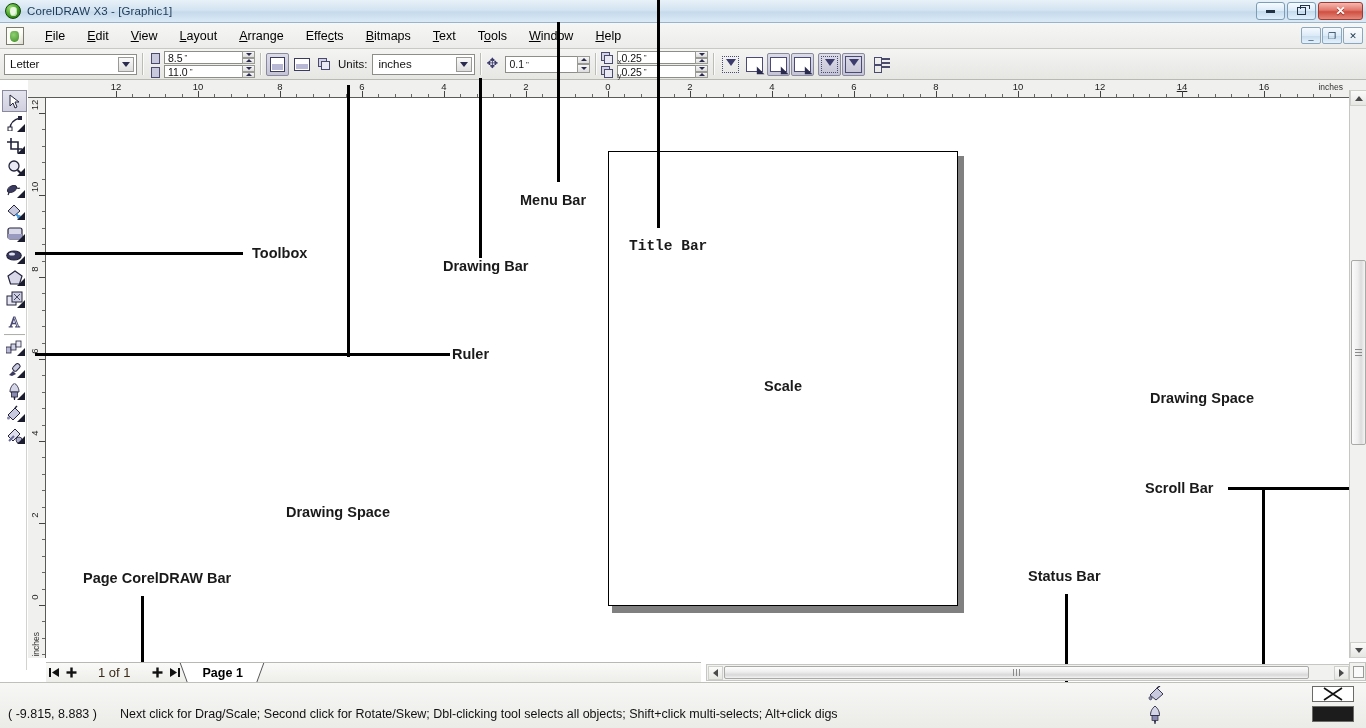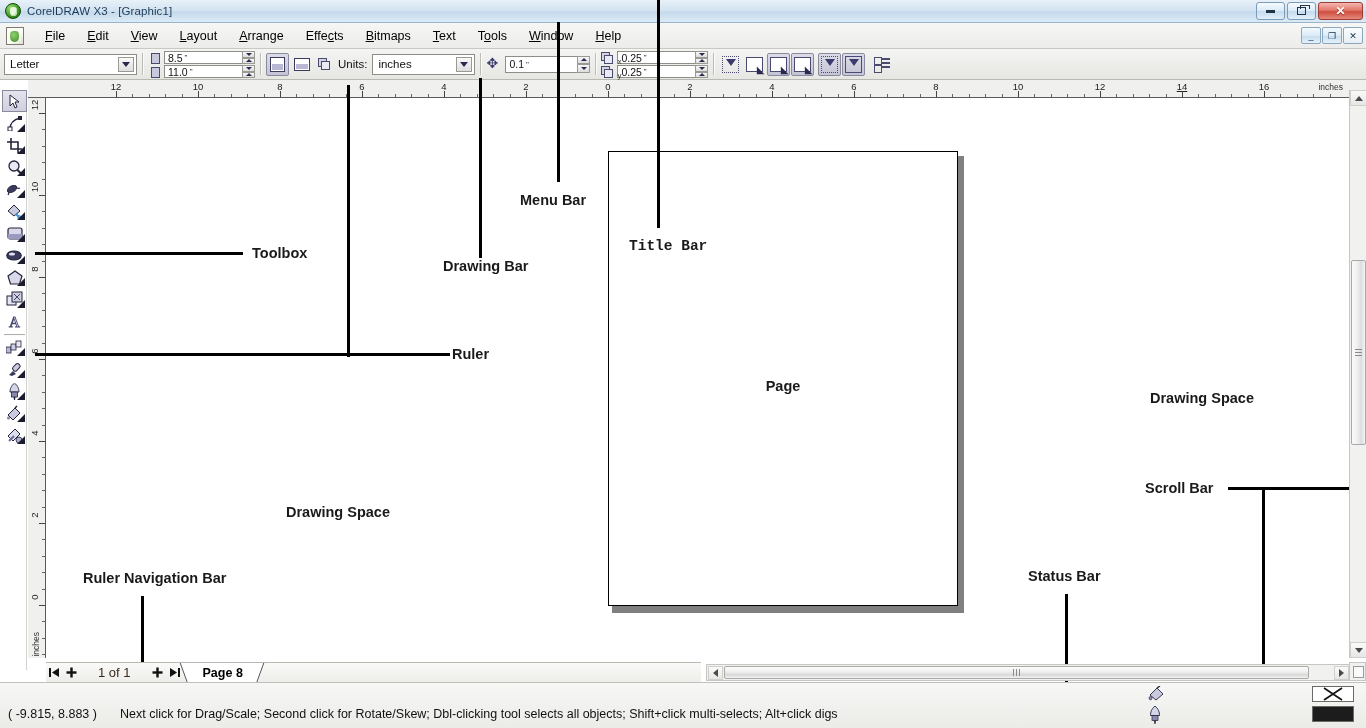--- a/index.html
+++ b/index.html
@@ -802,21 +802,21 @@
           <path d="M3 14 L8 9" stroke="#6a6a9a" stroke-width="2"></path>
           <circle cx="13" cy="13" r="3" fill="#b0b0cc" stroke="#23233c" stroke-width="0.8"></circle>
         </svg>
       <span class="flyout"></span>
     </div>
   </div>
 
   <div id="canvas">
     <div id="page-shadow"></div>
     <div id="page"></div>
-    <div id="page-label">Page</div>
+    <div id="page-label">Scale</div>
   </div>
 
   <div id="annot">
 
     <div class="aline" style="left:557px; top:22px; width:3px; height:160px;"></div>
     <div class="alabel" style="left:520px; top:192px;">Menu Bar</div>
 
     <div class="aline" style="left:657px; top:0px; width:3px; height:228px;"></div>
     <div class="alabel" style="left:629px; top:238px;font-family:Liberation Mono, monospace;">Title Bar</div>
 
@@ -835,21 +835,21 @@
     <div class="alabel" style="left:1150px; top:390px;">Drawing Space</div>
 
     <div class="aline" style="left:1228px; top:487px; width:138px; height:3px;"></div>
     <div class="aline" style="left:1262px; top:487px; width:3px; height:185px;"></div>
     <div class="alabel" style="left:1145px; top:480px;">Scroll Bar</div>
 
     <div class="aline" style="left:1065px; top:594px; width:3px; height:134px;"></div>
     <div class="alabel" style="left:1028px; top:568px;">Status Bar</div>
 
     <div class="aline" style="left:141px; top:596px; width:3px; height:80px;"></div>
-    <div class="alabel" style="left:83px; top:570px;">Ruler Navigation Bar</div>
+    <div class="alabel" style="left:83px; top:570px;">Page CorelDRAW Bar</div>
   </div>
 
   <div id="vscroll">
     <div class="sb-arrow">
         <i class="up"></i>
       </div>
     <div style="flex:1"></div>
     <div class="sb-arrow">
         <i class="dn"></i>
       </div>
@@ -892,21 +892,21 @@
         </svg>
     </div>
     <div class="pn-btn">
       <svg width="11" height="11" viewBox="0 0 11 11">
           <path d="M1 1 L8 5.5 L1 10 Z" fill="#111"></path>
           <rect x="9" y="1" width="2" height="9" fill="#111"></rect>
         </svg>
     </div>
     <div id="pn-tabwrap">
       <div id="pn-tab">
-        <span>Page 8</span>
+        <span>Page 1</span>
       </div>
     </div>
   </div>
 
   <div id="statusbar">
     <div id="sb-coords">( -9.815, 8.883 )</div>
     <div id="sb-hint">Next click for Drag/Scale; Second click for Rotate/Skew; Dbl-clicking tool selects all objects; Shift+click multi-selects; Alt+click digs</div>
   </div>
 
   <div id="sb-fill-ico">

